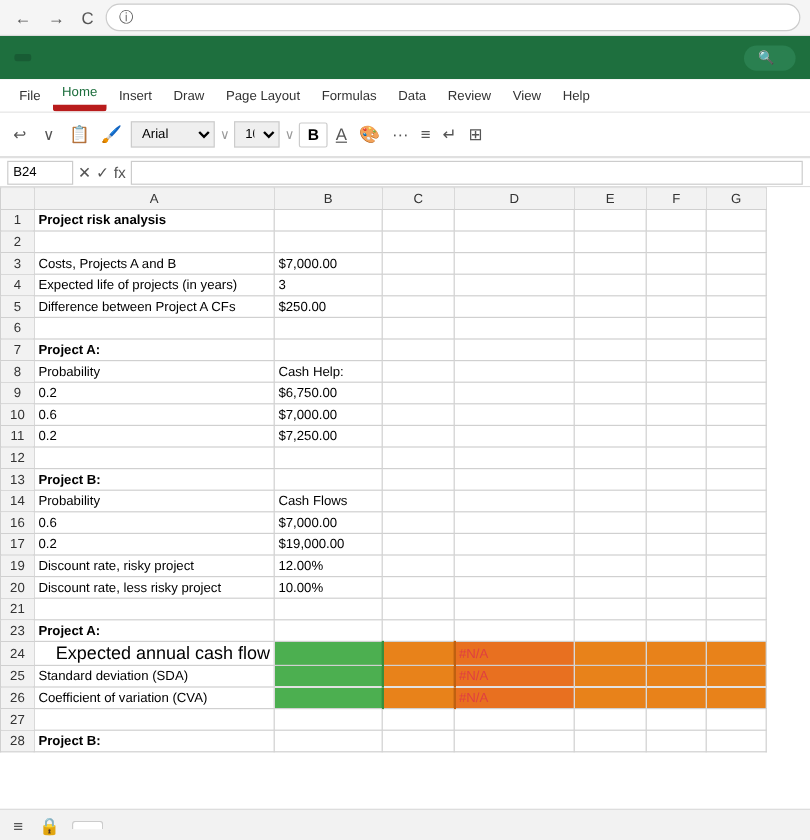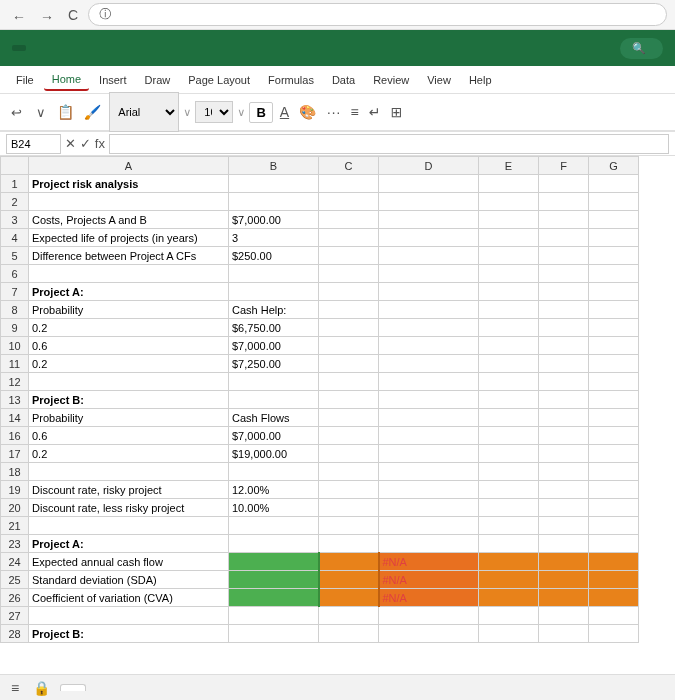--- a/index.html
+++ b/index.html
@@ -86,21 +86,21 @@
       border-bottom: 1px solid #e0e0e0;
     }
     .menu-item {
       padding: 4px 8px;
       font-size: 11px;
       color: #333;
       cursor: pointer;
       border-radius: 3px;
     }
     .menu-item.active {
-      border-bottom: 2px solid #b91c1c;
+      border-bottom: 6px solid #b91c1c;
       color: #1e6f3e;
     }
 
     
     .ribbon {
       background: white;
       height: 38px;
       display: flex;
       align-items: center;
       padding: 0 6px;
@@ -112,21 +112,21 @@
       color: #555;
       padding: 3px 5px;
       cursor: pointer;
       border-radius: 2px;
     }
     .font-select {
       border: 1px solid #ccc;
       padding: 2px 4px;
       font-size: 11px;
       width: 70px;
-      height: 40px;
+      height: 22px;
     }
     .size-select {
       border: 1px solid #ccc;
       padding: 2px 4px;
       font-size: 11px;
       width: 38px;
       height: 22px;
     }
     .bold-btn {
       font-weight: bold;
@@ -500,30 +500,20 @@
             <td class="row-header">17</td>
             <td style="font-size: 11px;">0.2</td>
             <td class="right-align">$19,000.00</td>
             <td></td>
             <td class="right-align"></td>
             <td></td>
             <td></td>
             <td></td>
           </tr>
           <tr>
-            <td class="row-header">18</td>
-            <td style="font-size: 11px;"></td>
-            <td class="right-align"></td>
-            <td></td>
-            <td class="right-align"></td>
-            <td></td>
-            <td></td>
-            <td></td>
-          </tr>
-          <tr>
             <td class="row-header">19</td>
             <td style="font-size: 11px;">Discount rate, risky project</td>
             <td class="right-align">12.00%</td>
             <td></td>
             <td class="right-align"></td>
             <td></td>
             <td></td>
             <td></td>
           </tr>
           <tr>
@@ -551,21 +541,21 @@
             <td style="font-size: 11px; font-weight: bold;">Project A:</td>
             <td class="right-align"></td>
             <td></td>
             <td class="right-align"></td>
             <td></td>
             <td></td>
             <td></td>
           </tr>
           <tr>
             <td class="row-header">24</td>
-            <td style="font-size: 11px;">Expected annual cash flow</td>
+            <td style="font-size: 15px; text-align: right;">Expected annual cash flow</td>
             <td class="right-align" style="background: rgb(76, 175, 80); border-right: 2px solid rgb(56, 142, 60);"></td>
             <td style="background: rgb(232, 130, 26); border-right: 2px solid rgb(191, 96, 16);"></td>
             <td class="right-align" style="color: rgb(224, 64, 64); background: rgb(232, 112, 32);">#N/A</td>
             <td style="background: rgb(232, 130, 26);"></td>
             <td style="background: rgb(232, 130, 26);"></td>
             <td style="background: rgb(232, 130, 26);"></td>
           </tr>
           <tr>
             <td class="row-header">25</td>
             <td style="font-size: 11px;">Standard deviation (SDA)</td>

